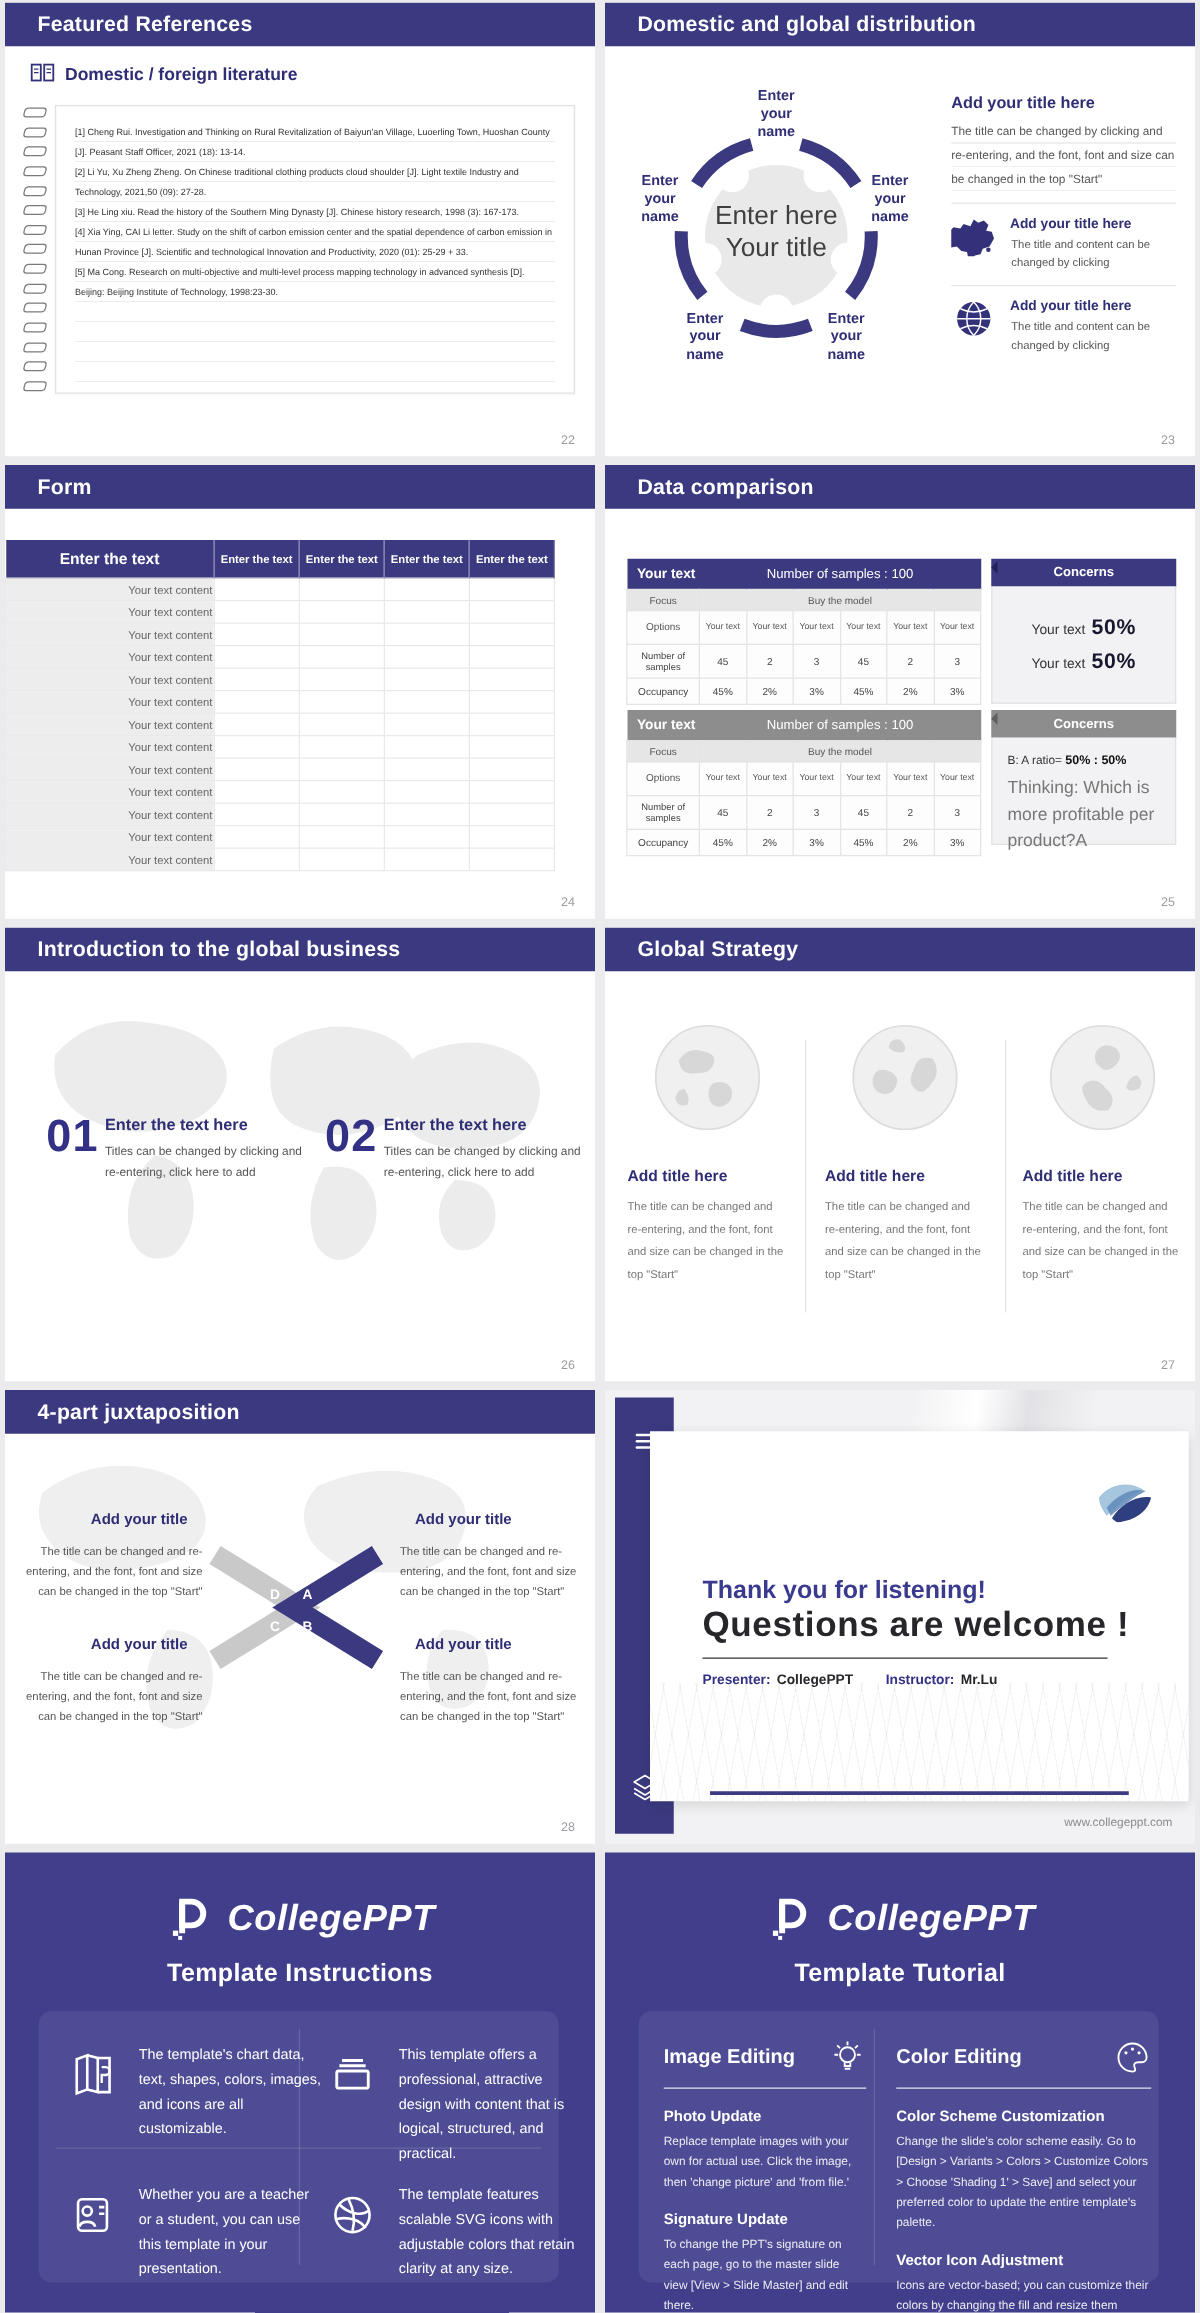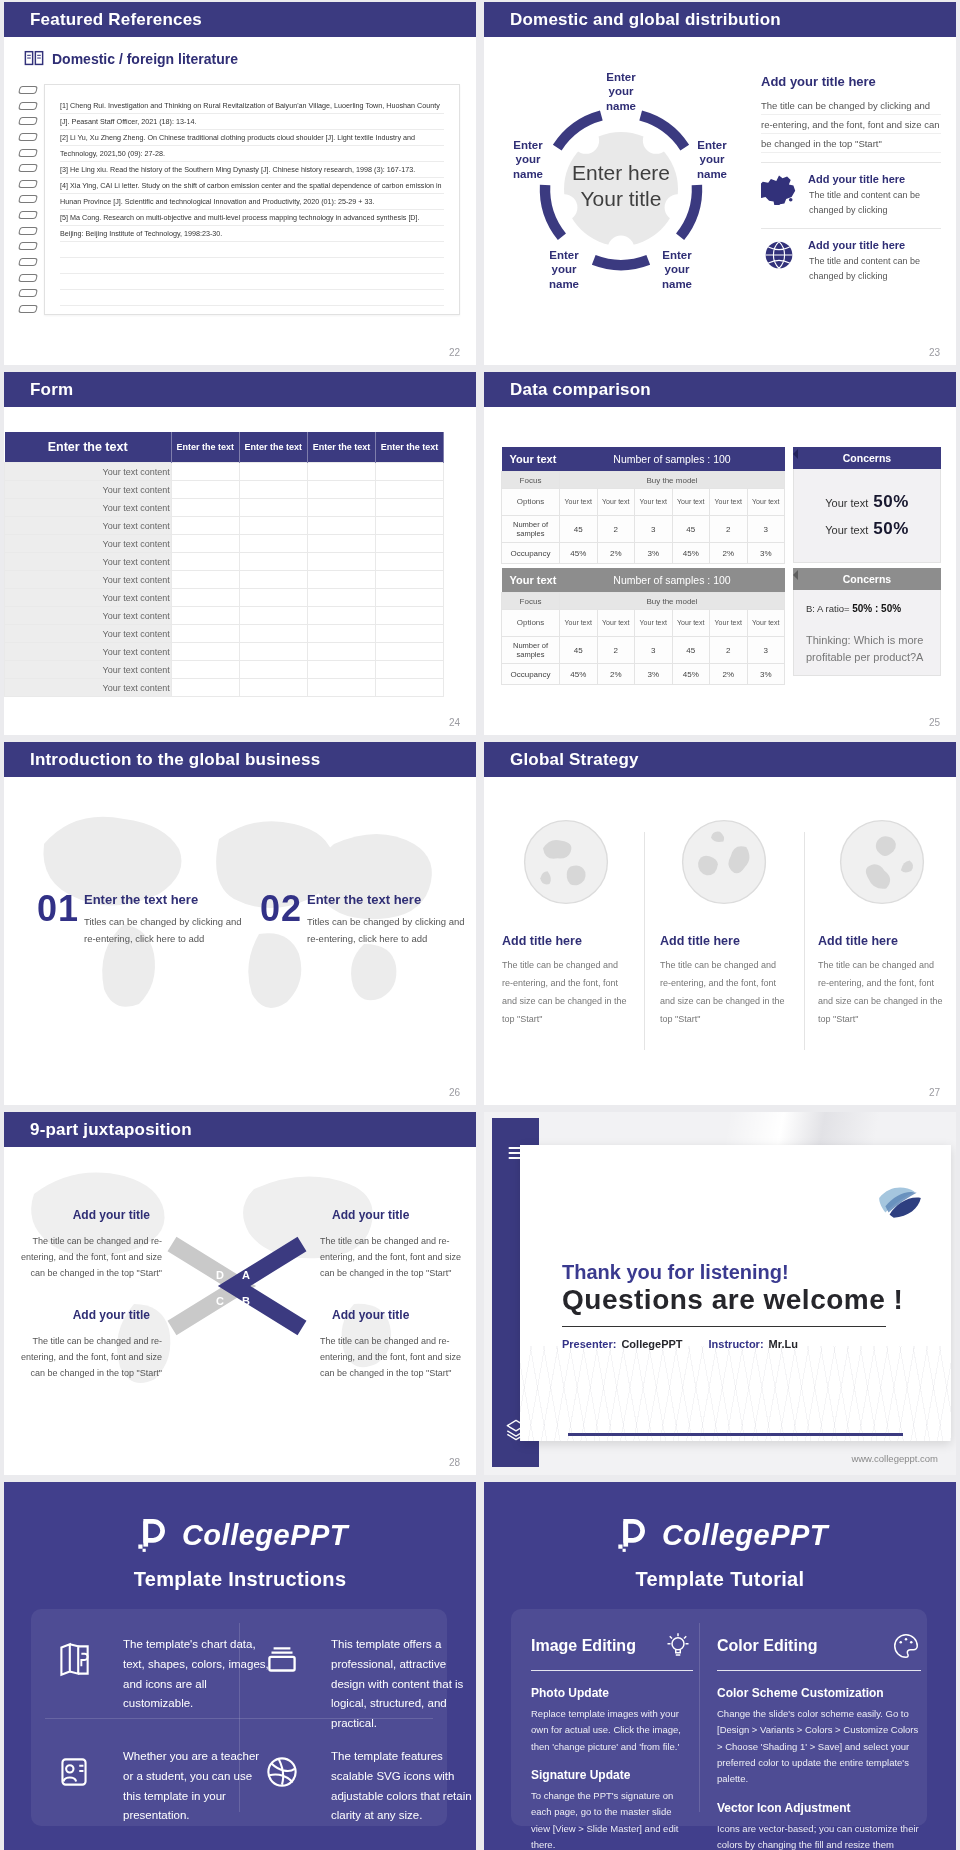--- a/index.html
+++ b/index.html
@@ -60,21 +60,21 @@
   .c-rib.pb{background:#3B3A80}.c-rib.gb{background:#8D8D8D}
   .c-rib::after{content:"";position:absolute;left:-5px;top:2px;border:5px solid transparent}
   .c-rib.pb::after{border-right-color:#23225c}.c-rib.gb::after{border-right-color:#5f5f5f}
   .c-body{background:#f2f1f3;border:1px solid #e2e2e2;border-top:none;box-sizing:border-box}
   .c1b{height:94px;display:flex;flex-direction:column;justify-content:center;align-items:center;gap:7px}
   .c-line{font-size:11px;color:#333}
   .c-line b{font-size:17px;font-weight:600;color:#17172e;margin-left:5px;letter-spacing:.5px}
   .c2b{height:86px;padding:13px 12px 0}
   .c2-ratio{font-size:9.5px;color:#333}
   .c2-ratio b{font-size:10px;color:#111}
-  .c2-note{margin-top:18px;font-size:11px;line-height:1.55;color:#777;width:118px}
+  .c2-note{margin-top:5px;font-size:14px;line-height:1.55;color:#777;width:118px}
 
   
   .mapbg{position:absolute;left:0;top:42px;width:472px;height:300px}
   .intro-num{position:absolute;font-size:36px;font-weight:800;color:#323186;letter-spacing:1px}
   .n1{left:33px;top:146px}.n2{left:256px;top:146px}
   .intro-txt{position:absolute;width:168px;top:150px}
   .it1{left:80px}.it2{left:303px}
   .intro-txt h3{margin:0;font-size:13px;font-weight:700;color:#2F2E75}
   .intro-txt p{margin:6px 0 0;font-size:9.5px;line-height:1.8;color:#555}
 
@@ -118,21 +118,21 @@
 
   
   .ip{position:relative;background:#413F8C;color:#fff;overflow:hidden}
   .brand{position:absolute;top:34px;left:0;right:0;display:flex;justify-content:center;align-items:center;gap:12px}
   .brand svg{width:38px;height:38px}
   .brand span{font-size:29px;font-weight:700;font-style:italic;letter-spacing:.5px}
   .ip h2{position:absolute;top:86px;left:0;right:0;margin:0;text-align:center;font-size:20px;font-weight:700;letter-spacing:.3px}
   .ipcard{position:absolute;left:27px;right:29px;top:127px;bottom:24px;background:rgba(255,255,255,.07);border-radius:10px}
   .ipv{position:absolute;left:50%;top:14px;bottom:14px;border-left:1px solid rgba(255,255,255,.14)}
   .iph{position:absolute;top:50%;left:14px;right:14px;border-top:1px solid rgba(255,255,255,.14)}
-  .ii{position:absolute;display:flex;gap:28px;align-items:flex-start}
+  .ii{position:absolute;display:flex;gap:16px;align-items:flex-start}
   .ii svg{flex:0 0 42px;width:42px;height:42px;margin-top:4px}
   .ii p{margin:0;font-size:11.5px;line-height:1.72;color:#fff;width:148px}
   .p1{left:22px;top:26px}.p2{left:230px;top:26px}.p3{left:22px;top:138px}.p4{left:230px;top:138px}
   .tut-col{position:absolute;top:22px}
   .tc1{left:20px;width:162px}.tc2{left:206px;width:204px}
   .tut-head{display:flex;justify-content:space-between;align-items:center}
   .tut-head h3{margin:0;font-size:16px;font-weight:700}
   .tut-head svg{width:30px;height:30px}
   .tut-rule{border-top:1.5px solid rgba(255,255,255,.85);margin:9px 0 15px}
   .tut-block h4{margin:0 0 6px;font-size:12px;font-weight:700}
@@ -529,21 +529,21 @@
             <path d="M30 60q6 8 2 14-8 2-10-6 2-8 8-8z"></path>
           </g>
         </svg>
       <h3>Add title here</h3>
       <p>The title can be changed and re-entering, and the font, font and size can be changed in the top "Start"</p>
     </div>
     <div class="pagenum">27</div>
   </section>
 
   <section class="slide">
-    <div class="bar"><span>9-part juxtaposition</span></div>
+    <div class="bar"><span>4-part juxtaposition</span></div>
     <svg class="mapbg" viewBox="0 0 472 300" preserveAspectRatio="none">
       <g fill="#efefef">
         <path d="M30 40q40-30 90-18 35 10 40 35 5 28-35 40-50 14-80-8-25-20-15-49z"></path>
         <path d="M250 35q50-22 95-5 30 12 22 42-8 30-52 32-50 3-70-25-14-25 5-44z"></path>
         <path d="M130 150q28 0 35 25 6 30-14 50-24 12-35-12-10-35 14-63z"></path>
         <path d="M350 150q30-2 36 22 5 25-14 38-23 10-32-12-8-28 10-48z"></path>
       </g>
     </svg>
     <div class="jux r j1">
       <h3>Add your title</h3>

